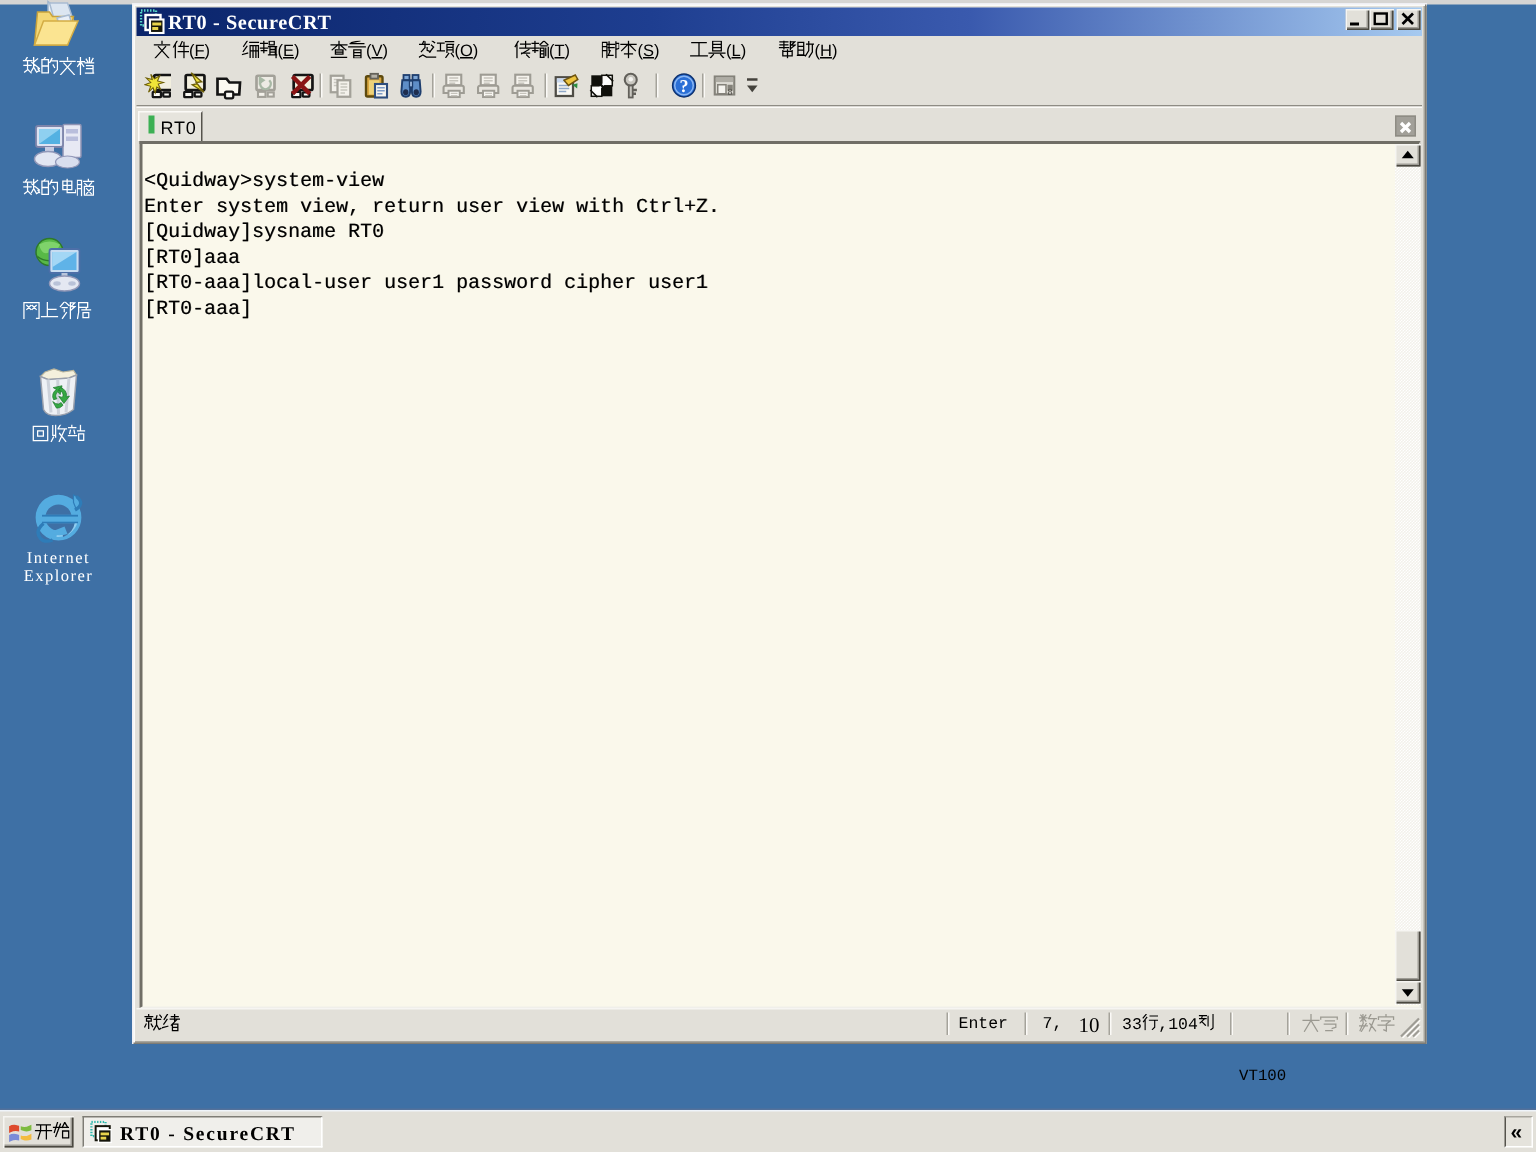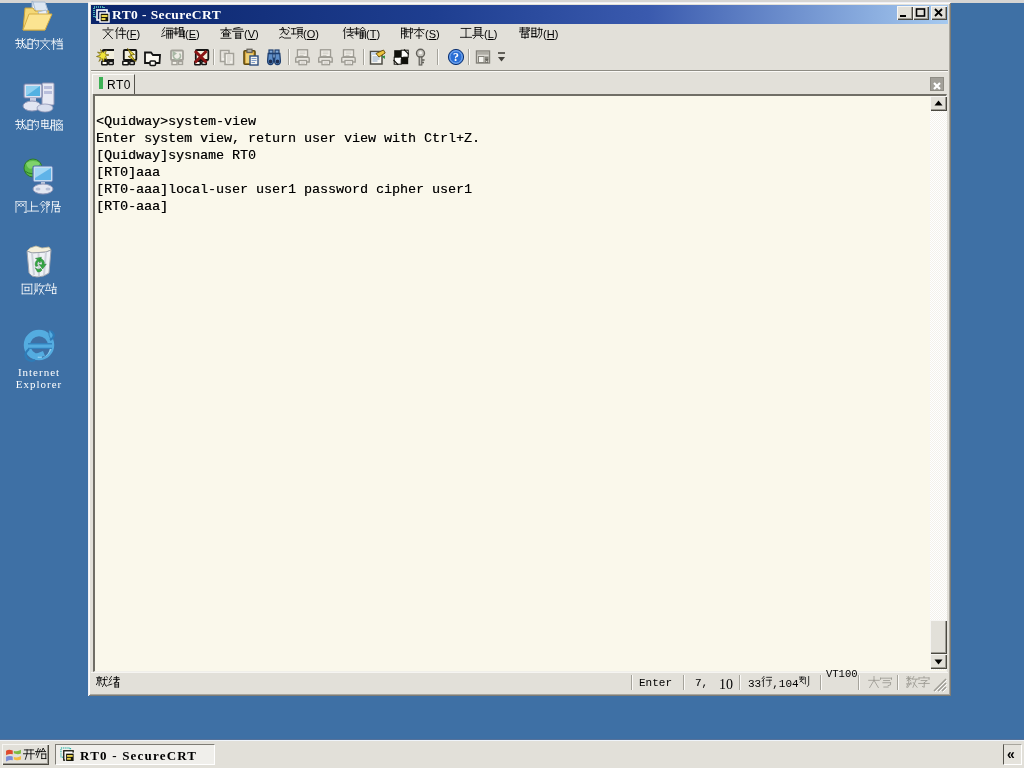--- a/index.html
+++ b/index.html
@@ -439,21 +439,21 @@
 <div class="abs" style="left:858px;top:675px;width:2px;height:15px;border-left:1px solid #A5A39B;border-right:1px solid #FBFAF7"></div>
 <div class="abs" style="left:897px;top:675px;width:2px;height:15px;border-left:1px solid #A5A39B;border-right:1px solid #FBFAF7"></div>
 <div class="abs" style="left:639px;top:677px;font-family:'Liberation Mono',monospace;font-size:11px;color:#000">Enter</div>
 <div class="abs" style="left:695px;top:677px;font-family:'Liberation Mono',monospace;font-size:11px;color:#000">7,</div>
 <div class="abs" style="left:719px;top:677px;font-family:Liberation Serif, serif;font-size:14px;color:#000">10</div>
 <div class="abs" style="left:748px;top:676px;font-size:11px;color:#000;white-space:nowrap"><span style="font-family:'Liberation Mono',monospace;font-size:11px;position:relative;top:1px">33</span><svg class="hz" width="11" height="11" viewBox="0 0 100 100">
       <use href="#g20"></use>
     </svg><span style="font-family:'Liberation Mono',monospace;font-size:11px;position:relative;top:1px">,104</span><svg class="hz" width="11" height="11" viewBox="0 0 100 100">
       <use href="#g21"></use>
     </svg></div>
-<div class="abs" style="left:826px;top:668px;font-family:'Liberation Mono',monospace;font-size:10.5px;color:#000">VT100</div>
+<div class="abs" style="left:826px;top:712px;font-family:'Liberation Mono',monospace;font-size:10.5px;color:#000">VT100</div>
 <div class="abs" style="left:868px;top:676px;color:#9B9991"><svg class="hz" width="12" height="12" viewBox="0 0 100 100">
       <use href="#g22"></use>
     </svg><svg class="hz" width="12" height="12" viewBox="0 0 100 100">
       <use href="#g23"></use>
     </svg></div>
 <div class="abs" style="left:906px;top:676px;color:#9B9991"><svg class="hz" width="12" height="12" viewBox="0 0 100 100">
       <use href="#g24"></use>
     </svg><svg class="hz" width="12" height="12" viewBox="0 0 100 100">
       <use href="#g25"></use>
     </svg></div>

